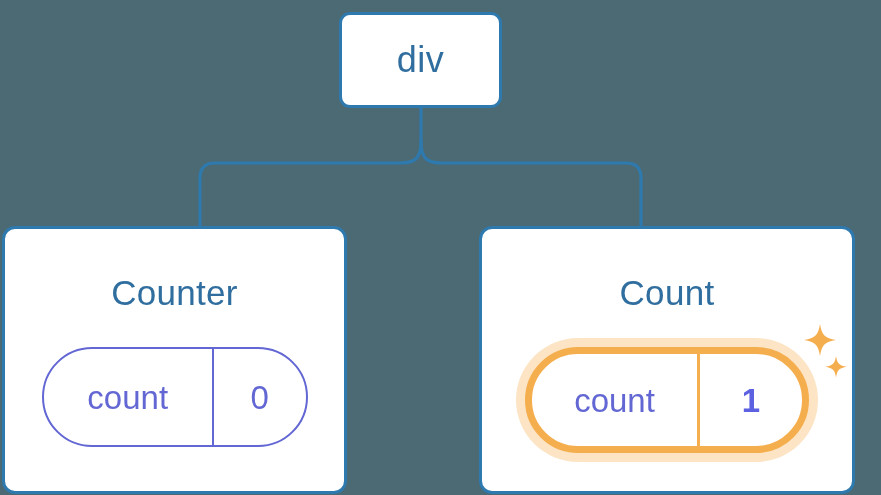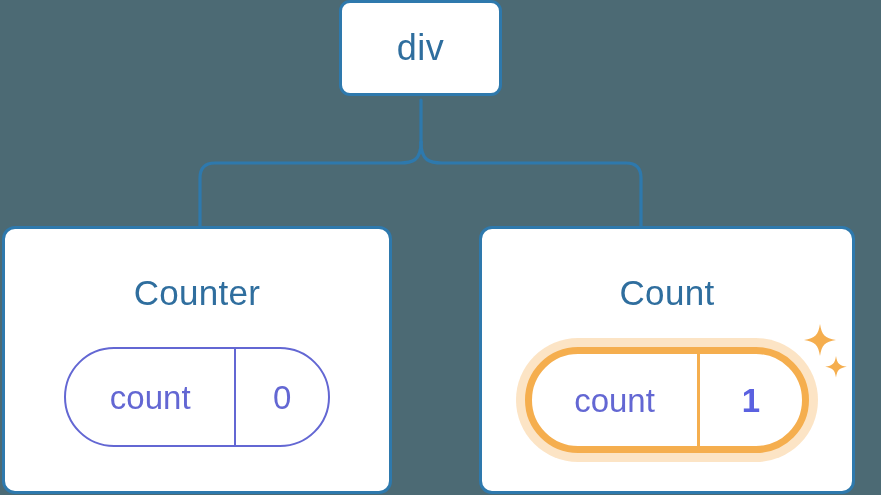--- a/index.html
+++ b/index.html
@@ -25,21 +25,21 @@
     left: 0;
     top: 0;
     width: 881px;
     height: 495px;
   }
 
   
   .root-node {
     position: absolute;
     left: 339px;
-    top: 0;
+    top: 12px;
     width: 163px;
     height: 96px;
     background: #ffffff;
     border: 3px solid #2e79ad;
     border-radius: 11px;
     box-sizing: border-box;
     display: flex;
     align-items: center;
     justify-content: center;
   }
@@ -55,21 +55,21 @@
     position: absolute;
     background: #ffffff;
     border: 3px solid #2e79ad;
     border-radius: 13px;
     box-sizing: border-box;
     overflow: visible;
   }
   .card.left {
     left: 2px;
     top: 226px;
-    width: 390px;
+    width: 345px;
     height: 268px;
   }
   .card.right {
     left: 479px;
     top: 226px;
     width: 376px;
     height: 268px;
   }
   .card-title {
     position: absolute;

